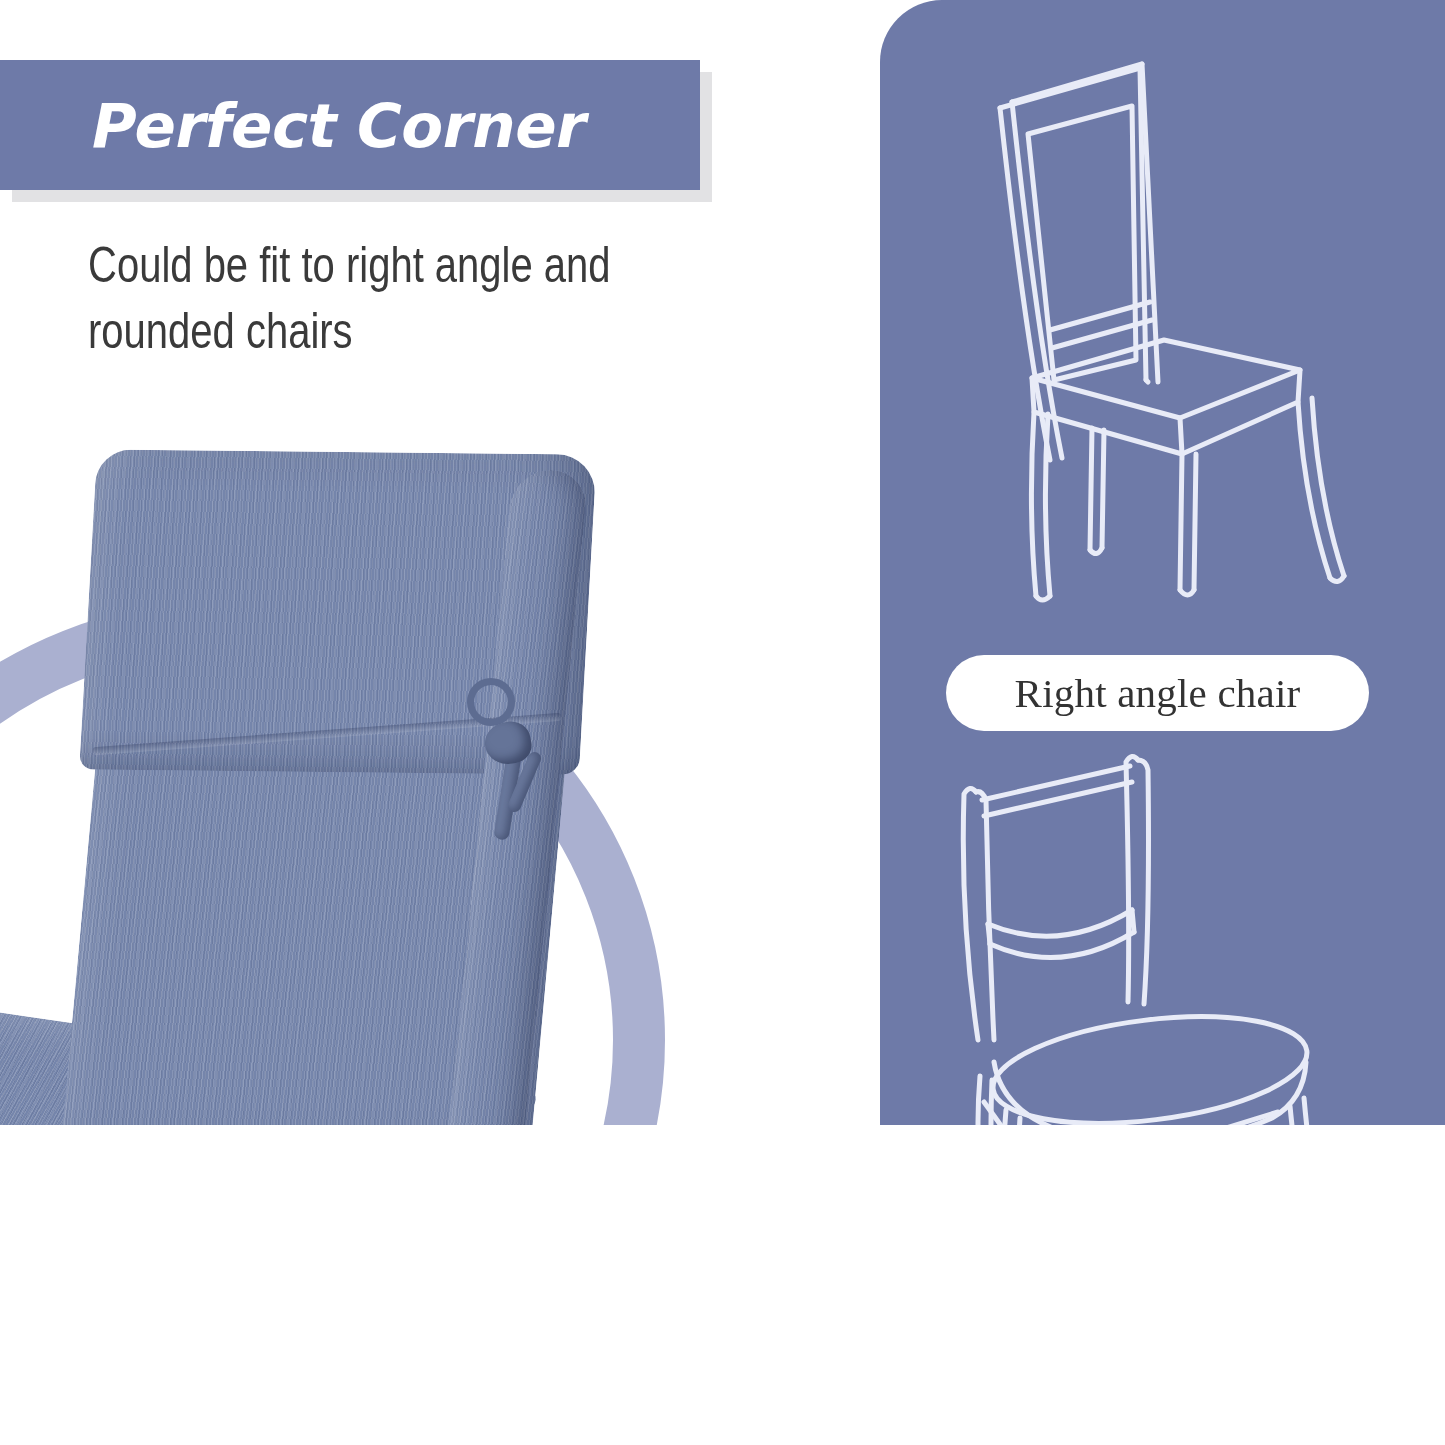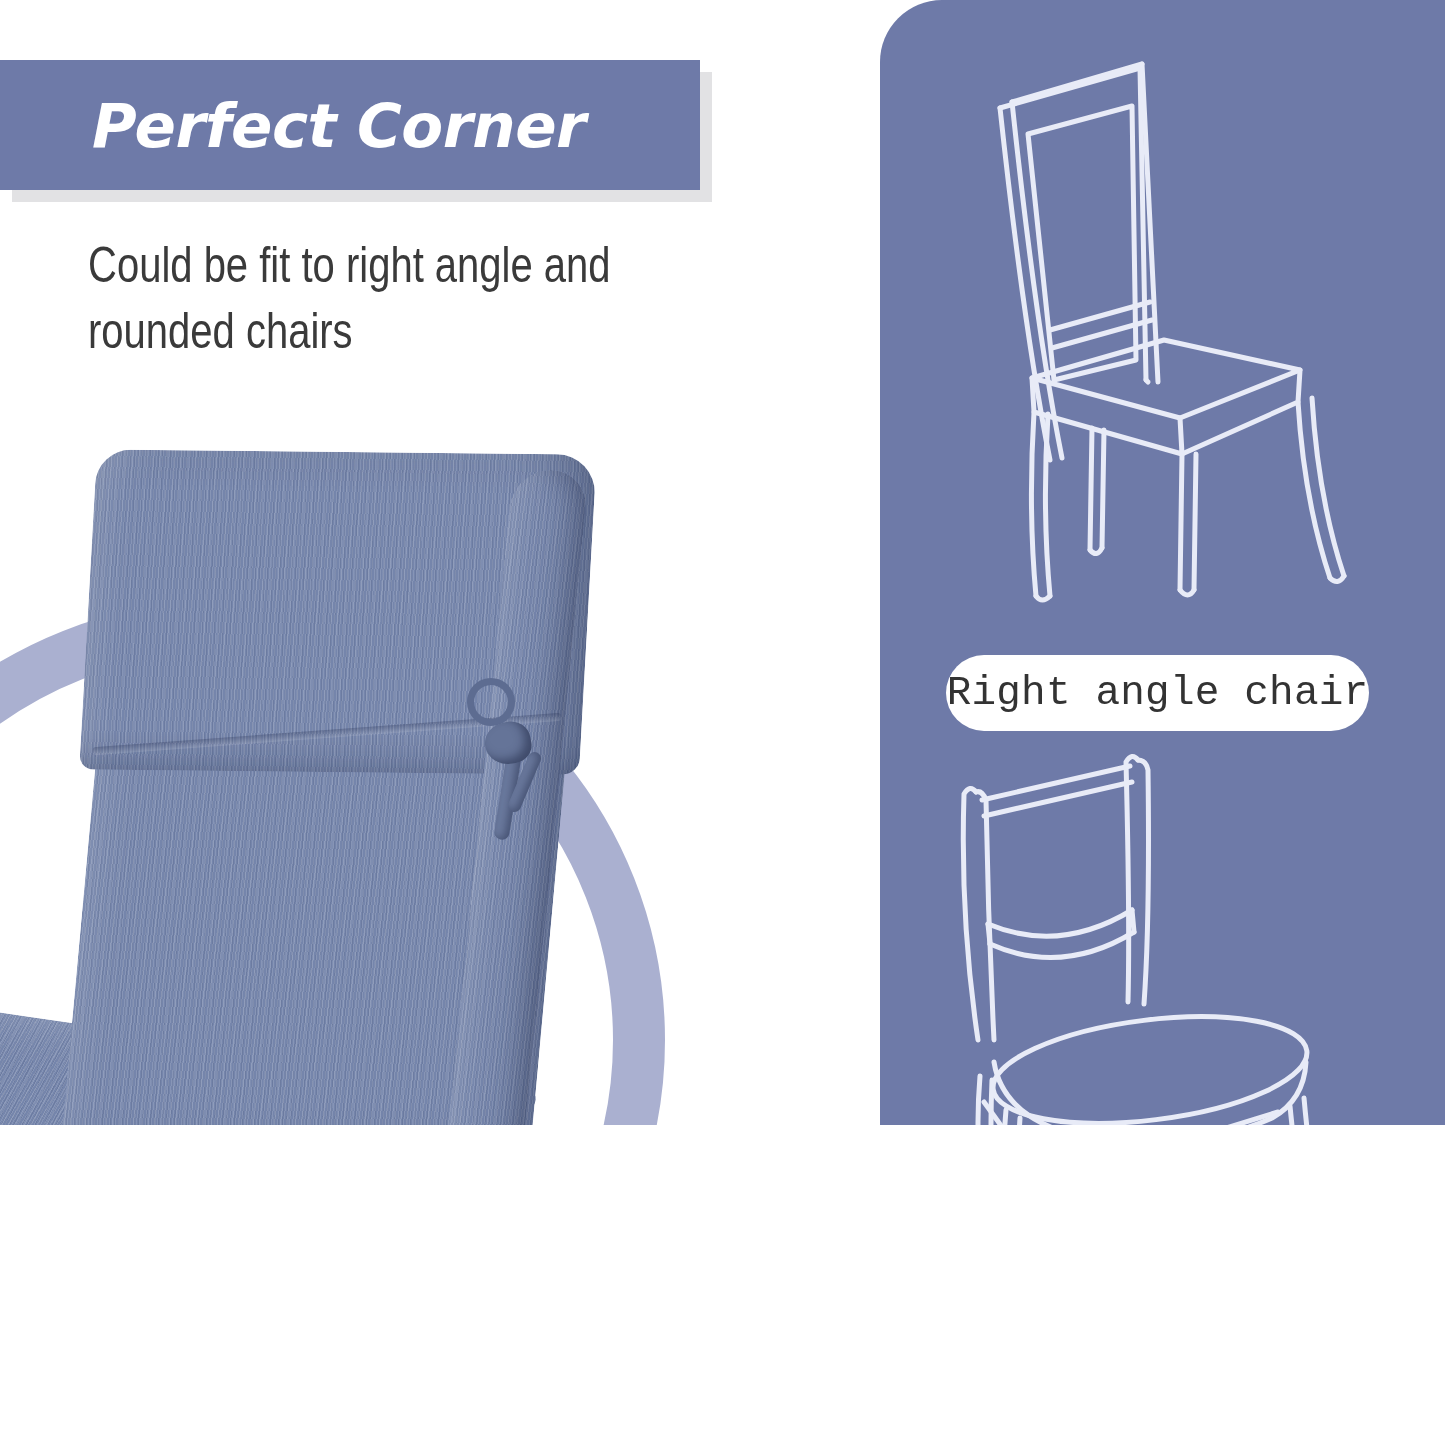--- a/index.html
+++ b/index.html
@@ -236,21 +236,21 @@
   
   .pill {
     position: absolute;
     background: #ffffff;
     border-radius: 44px;
     height: 76px;
     display: flex;
     align-items: center;
     justify-content: center;
     color: #333333;
-    font-family: Liberation Mono, monospace;
+    font-family: Liberation Serif, serif;
     font-size: 41px;
     letter-spacing: 0.2px;
     white-space: nowrap;
     padding: 0 36px;
     box-sizing: border-box;
   }
   .pill-right-angle {
     left: 66px;
     top: 655px;
     width: 423px;

